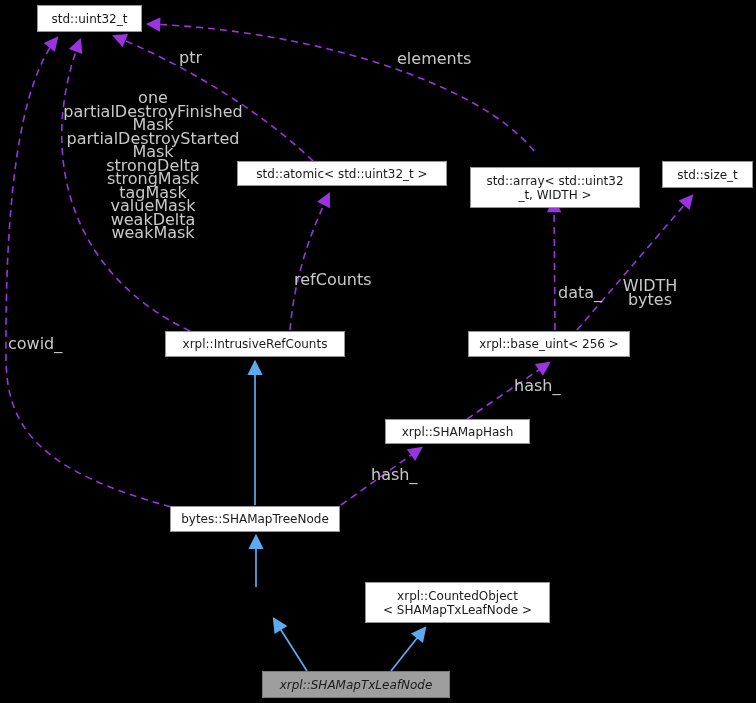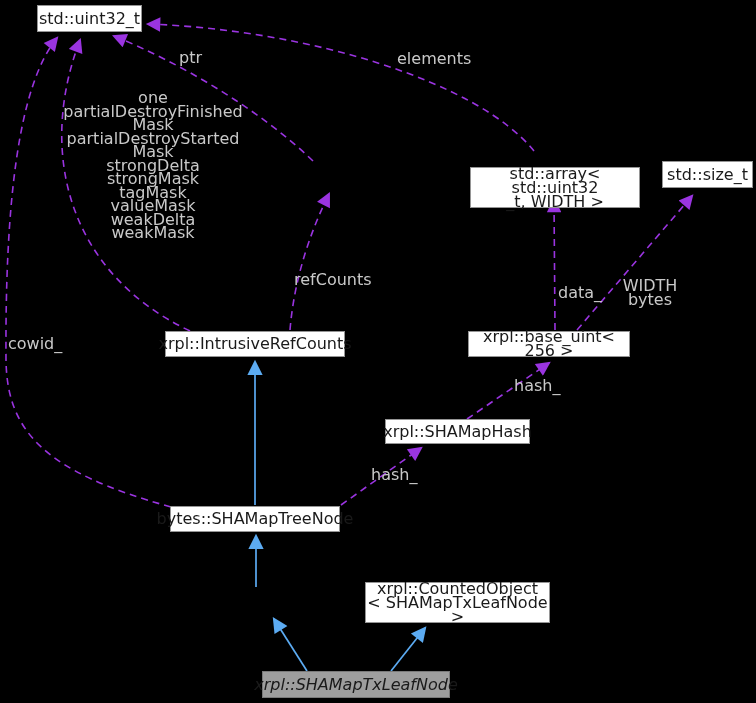--- a/index.html
+++ b/index.html
@@ -16,21 +16,21 @@
   html,body{margin:0;padding:0;background:var(--background);}
   #diagram{
     position:relative;width:756px;height:703px;background:var(--background);
     font-family:"DejaVu Sans","Liberation Sans",sans-serif;overflow:hidden;
   }
   #edges{position:absolute;left:0;top:0;width:756px;height:703px;}
   .edge-usage{stroke:var(--edge-usage);stroke-width:1.6;fill:none;stroke-dasharray:7 5;}
   .edge-inherit{stroke:var(--edge-inheritance);stroke-width:1.7;fill:none;}
   .node{
     position:absolute;background:var(--node-fill);border:1.5px solid var(--node-border);
-    color:var(--node-text);font-size:16px;line-height:14px;display:flex;
+    color:var(--node-text);font-size:12px;line-height:14px;display:flex;
     align-items:center;justify-content:center;text-align:center;
     white-space:pre-line;box-sizing:border-box;cursor:pointer;
   }
   .node.highlight{background:var(--highlight-fill);border-color:var(--highlight-border);font-style:italic;}
   .edge-label{
     position:absolute;color:var(--label-text);font-size:16px;line-height:13.5px;
     white-space:pre-line;text-align:center;
   }
 </style>
 </head>
@@ -59,20 +59,21 @@
     <path class="edge-usage" d="M 341,505 L 421,448" marker-end="url(#arrow-purple)"></path>
 
     <path class="edge-inherit" d="M 255,505 L 255,362" marker-end="url(#arrow-blue)"></path>
     <path class="edge-inherit" d="M 256,587 L 256,536" marker-end="url(#arrow-blue)"></path>
     <path class="edge-inherit" d="M 307,671 L 274,619" marker-end="url(#arrow-blue)"></path>
     <path class="edge-inherit" d="M 391,671 L 425,628" marker-end="url(#arrow-blue)"></path>
   </svg>
 
   <div class="node" style="left:37px;top:5px;width:105px;height:27px">std::uint32_t</div>
 
+  <div class="node" style="left:237px;top:161px;width:210px;height:25px">std::atomic&lt; std::uint32_t &gt;</div>
 
   <div class="node" style="left:470px;top:167px;width:170px;height:41px">std::array&lt; std::uint32
 _t, WIDTH &gt;</div>
 
   <div class="node" style="left:165px;top:331px;width:180px;height:26px">xrpl::IntrusiveRefCounts</div>
 
   <div class="node" style="left:662px;top:161px;width:91px;height:27px">std::size_t</div>
 
   <div class="node" style="left:468px;top:331px;width:162px;height:26px">xrpl::base_uint&lt; 256 &gt;</div>
 

